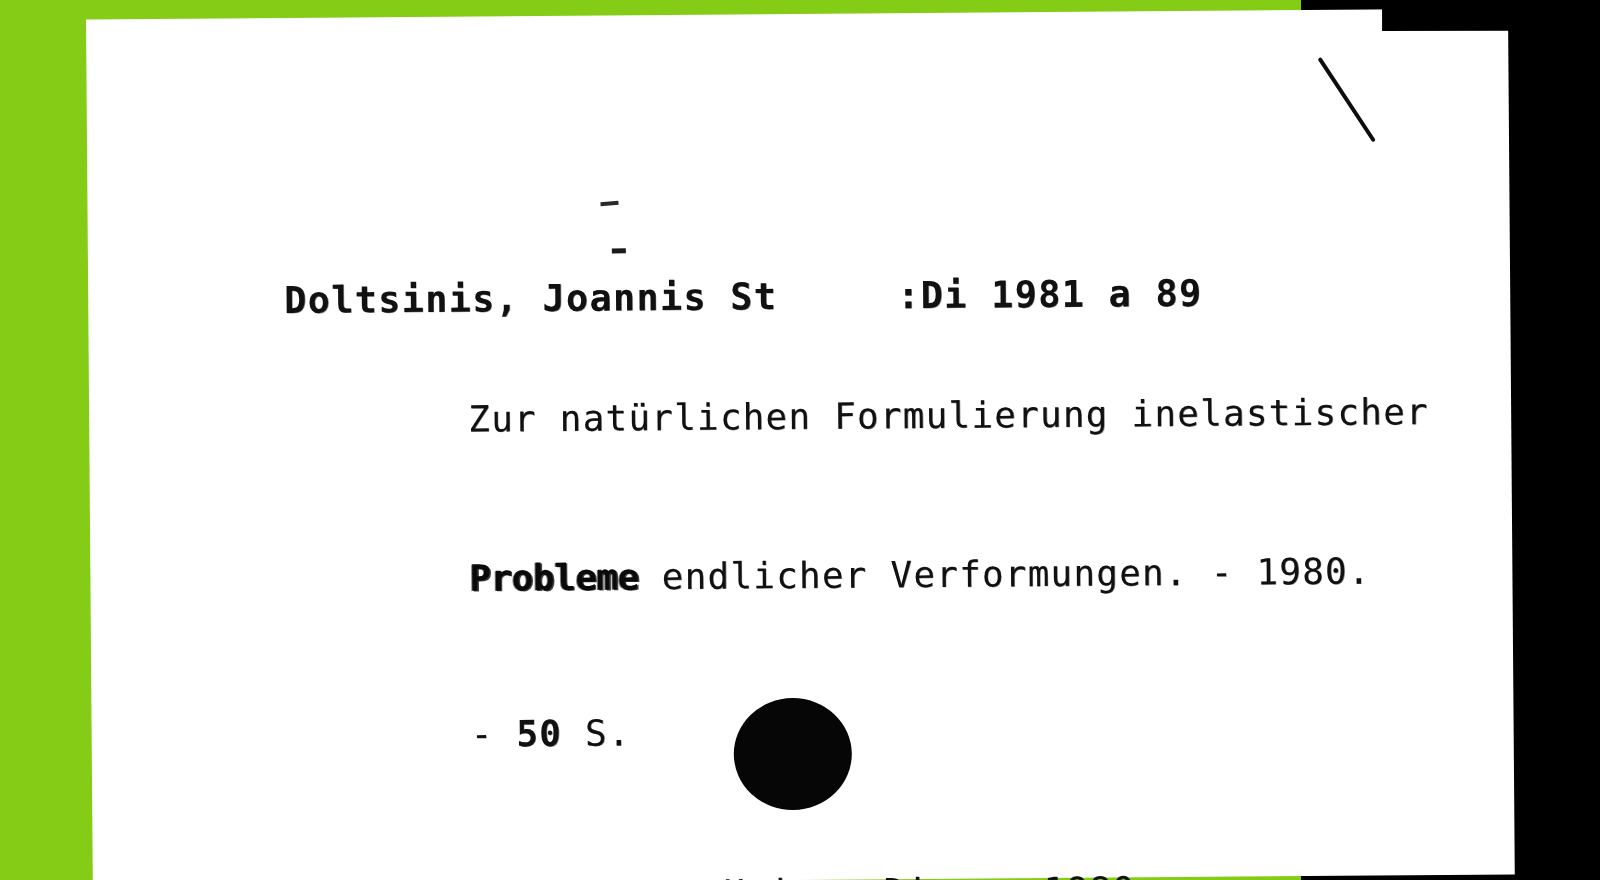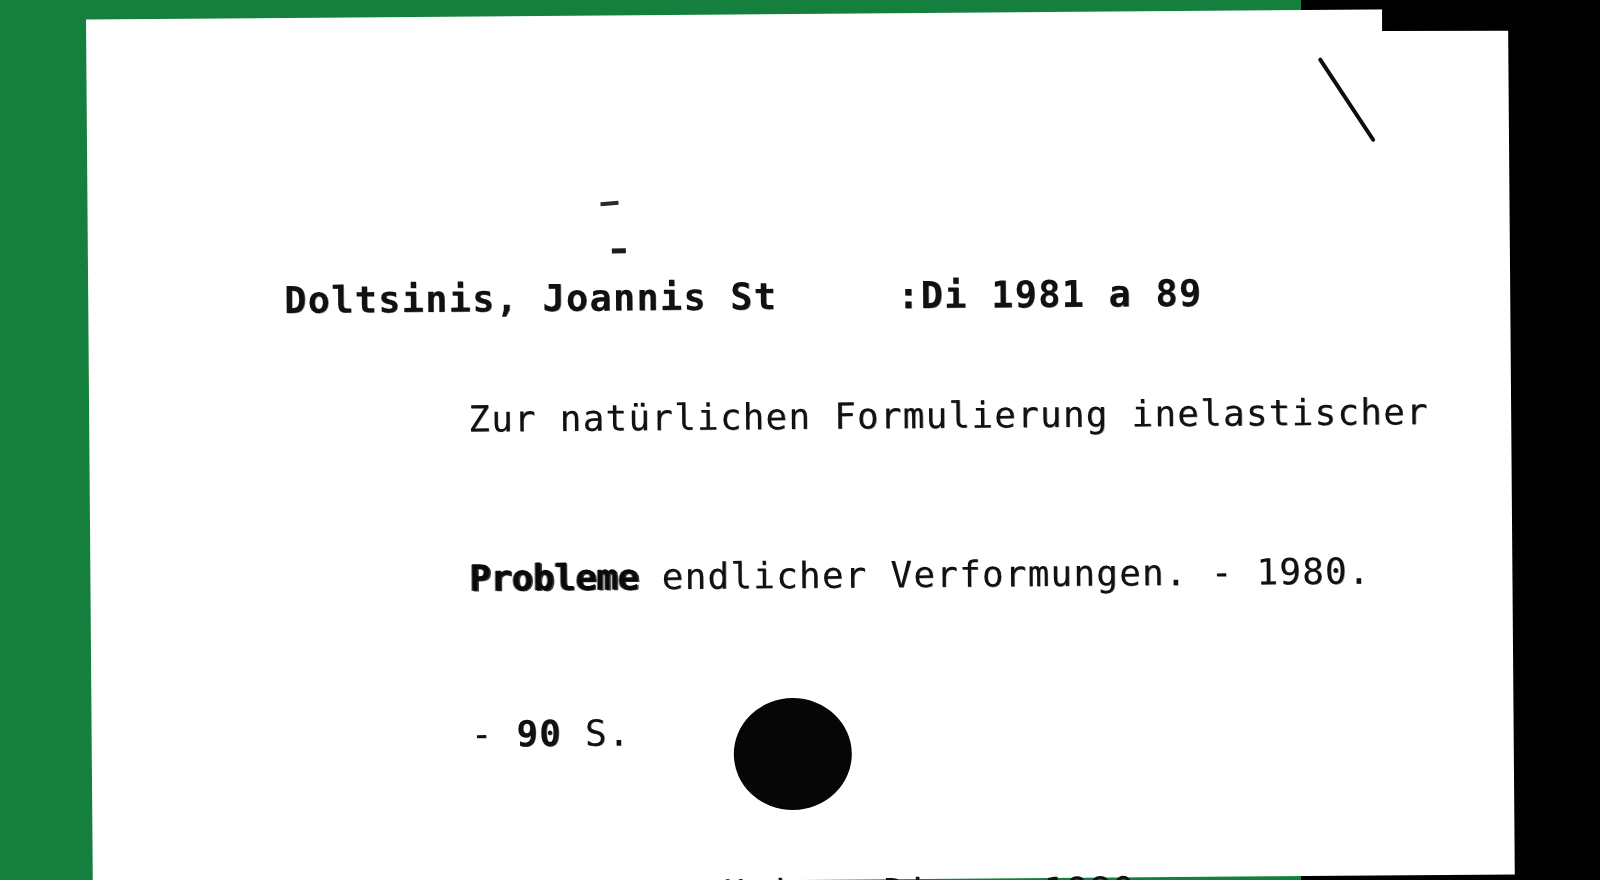--- a/index.html
+++ b/index.html
@@ -11,21 +11,21 @@
     width: 1600px;
     height: 880px;
     overflow: hidden;
     font-family: "DejaVu Sans Mono", monospace;
   }
 
   #scan {
     position: relative;
     width: 1301px;
     height: 880px;
-    background: #15803d;
+    background: #84cc16;
   }
 
   
   #card {
     position: absolute;
     left: 86px;
     top: 14px;
     width: 1422px;
     height: 866px;
     background: #ffffff;
@@ -176,21 +176,21 @@
 
       <div class="line line-title1">
         <span class="lead">Zur</span><span> natürlichen Formulierung inelastischer</span>
       </div>
 
       <div class="line line-title2">
         <span class="smudge">Probleme</span><span> endlicher Verformungen. - 1980.</span>
       </div>
 
       <div class="line line-pages">
-        <span>- </span><span class="bold-num">90</span><span> S.</span>
+        <span>- </span><span class="bold-num">50</span><span> S.</span>
       </div>
 
       <div class="line line-imprint">
         <span class="lead">Stuttgart,</span><span> Univ., Diss., 1980.</span>
       </div>
 
     </div>
 
     <div class="ink-blot"></div>
   </div>

